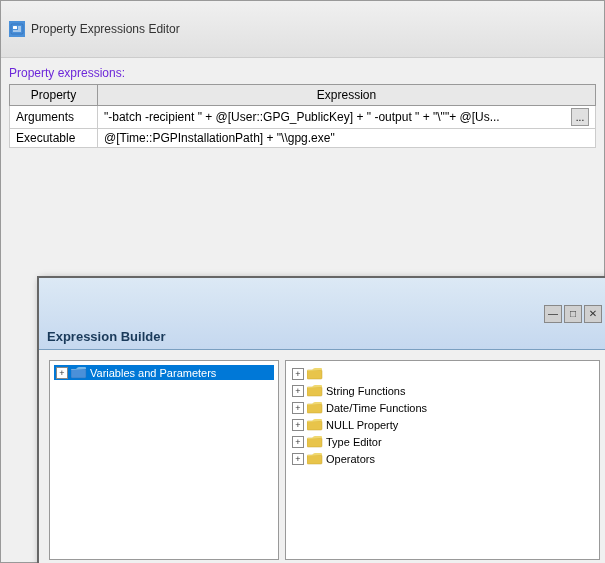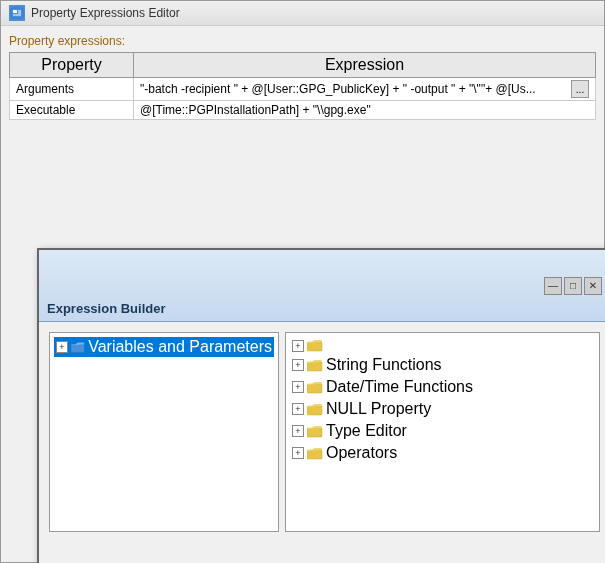--- a/index.html
+++ b/index.html
@@ -18,21 +18,21 @@
       width: 605px;
       height: 563px;
       border: 1px solid #999;
       display: flex;
       flex-direction: column;
     }
 
     .outer-titlebar {
       background: linear-gradient(to bottom, #f0f0f0, #e0e0e0);
       border-bottom: 1px solid #ccc;
-      padding: 4px 8px;
+      padding: 20px 8px;
       font-size: 12px;
       color: #333;
       display: flex;
       align-items: center;
       gap: 6px;
     }
 
     .outer-titlebar .title-icon {
       width: 16px;
       height: 16px;
@@ -48,52 +48,52 @@
     .outer-body {
       padding: 8px;
       flex: 1;
       display: flex;
       flex-direction: column;
     }
 
     .section-label {
       font-size: 12px;
       margin-bottom: 4px;
-      color: #a16207;
+      color: #6d28d9;
     }
 
     
     .prop-table {
       width: 100%;
       border-collapse: collapse;
       border: 1px solid #999;
       background: white;
       margin-bottom: 8px;
     }
 
     .prop-table th {
       background: #e8e8e8;
       border: 1px solid #999;
       padding: 3px 6px;
       text-align: center;
       font-weight: normal;
-      font-size: 16px;
+      font-size: 12px;
     }
 
     .prop-table td {
       border: 1px solid #ccc;
       padding: 2px 6px;
       font-size: 12px;
       white-space: nowrap;
       overflow: hidden;
       text-overflow: ellipsis;
     }
 
     .prop-table td:first-child {
-      width: 124px;
+      width: 88px;
     }
 
     .prop-table td:last-child {
       max-width: 420px;
       overflow: hidden;
     }
 
     .cell-with-btn {
       display: flex;
       align-items: center;
@@ -216,21 +216,21 @@
       display: flex;
       align-items: center;
       justify-content: center;
       font-size: 9px;
       background: #fff;
       color: #333;
       flex-shrink: 0;
     }
 
     .tree-label {
-      font-size: 16px;
+      font-size: 11px;
       white-space: nowrap;
     }
 
     
     .right-panel {
       flex: 1;
       border: 1px solid #999;
       background: white;
       padding: 4px;
       overflow: auto;

